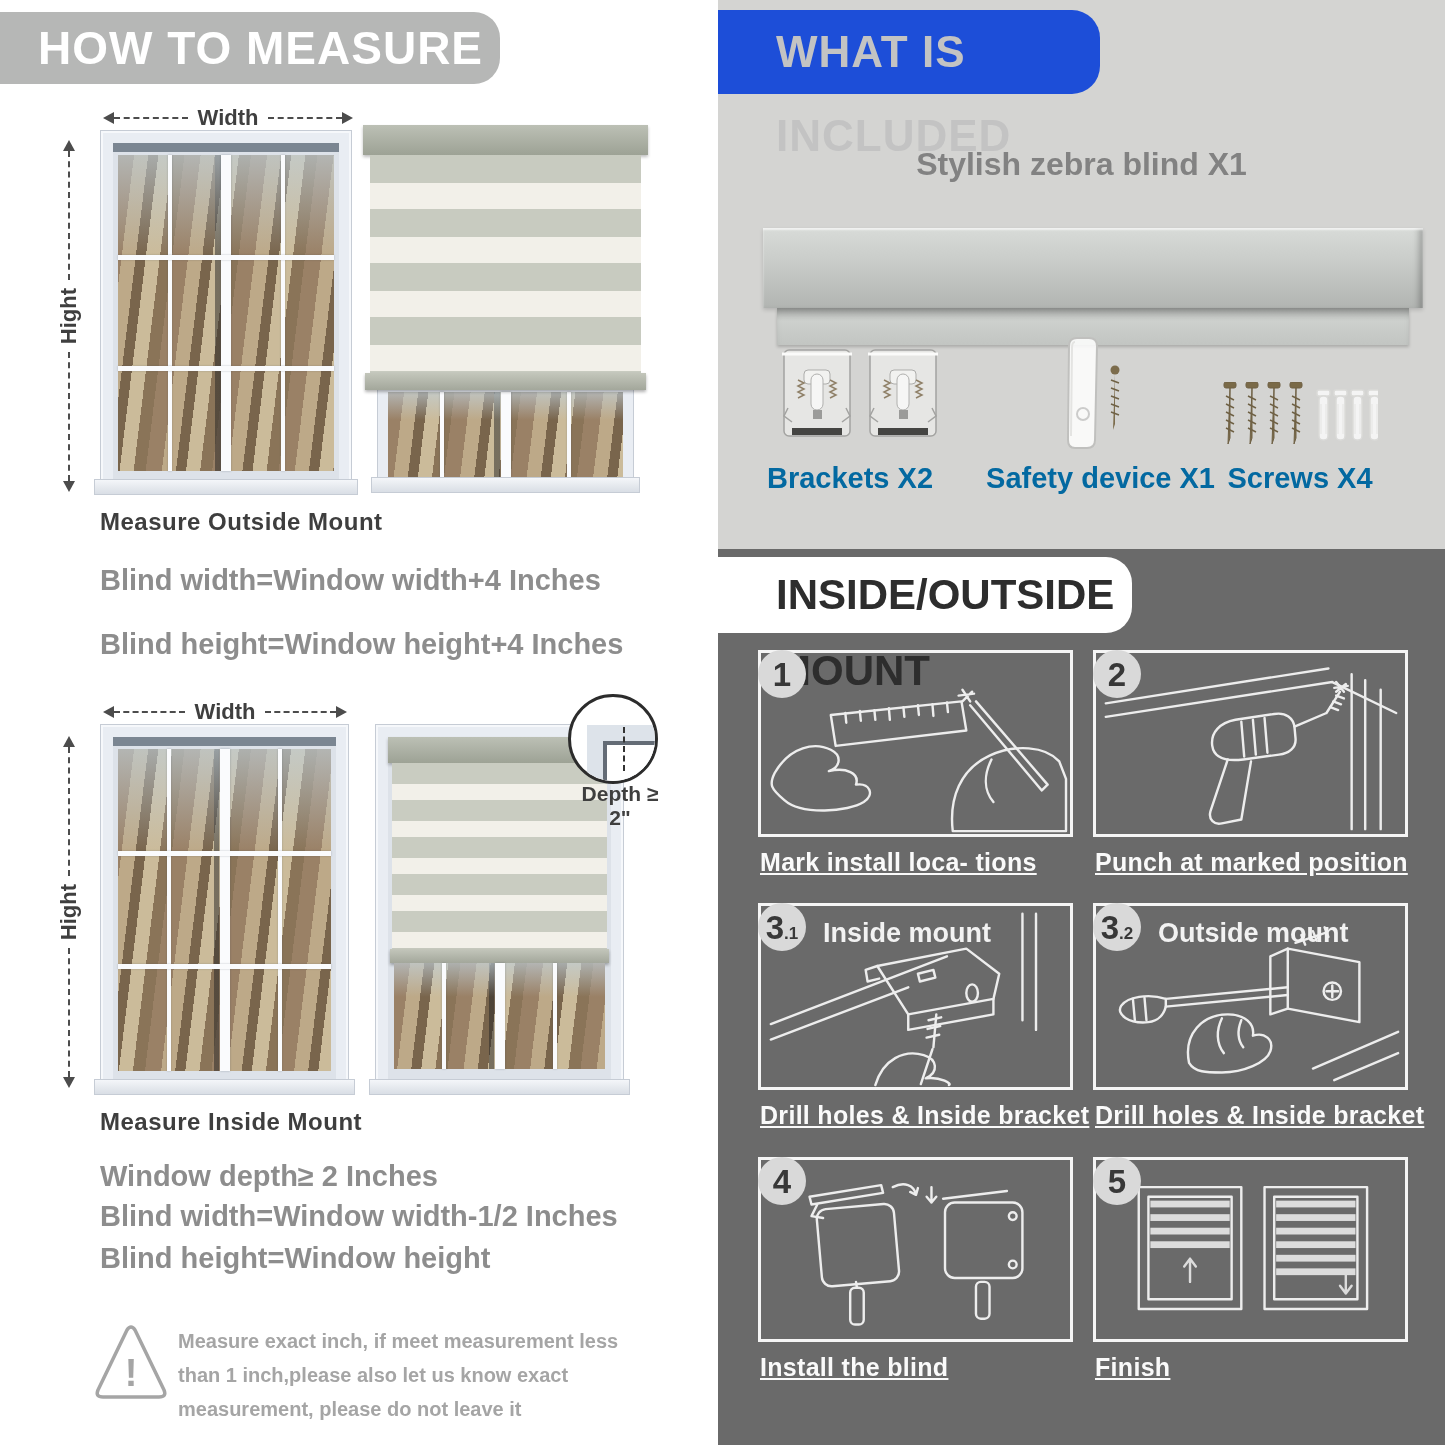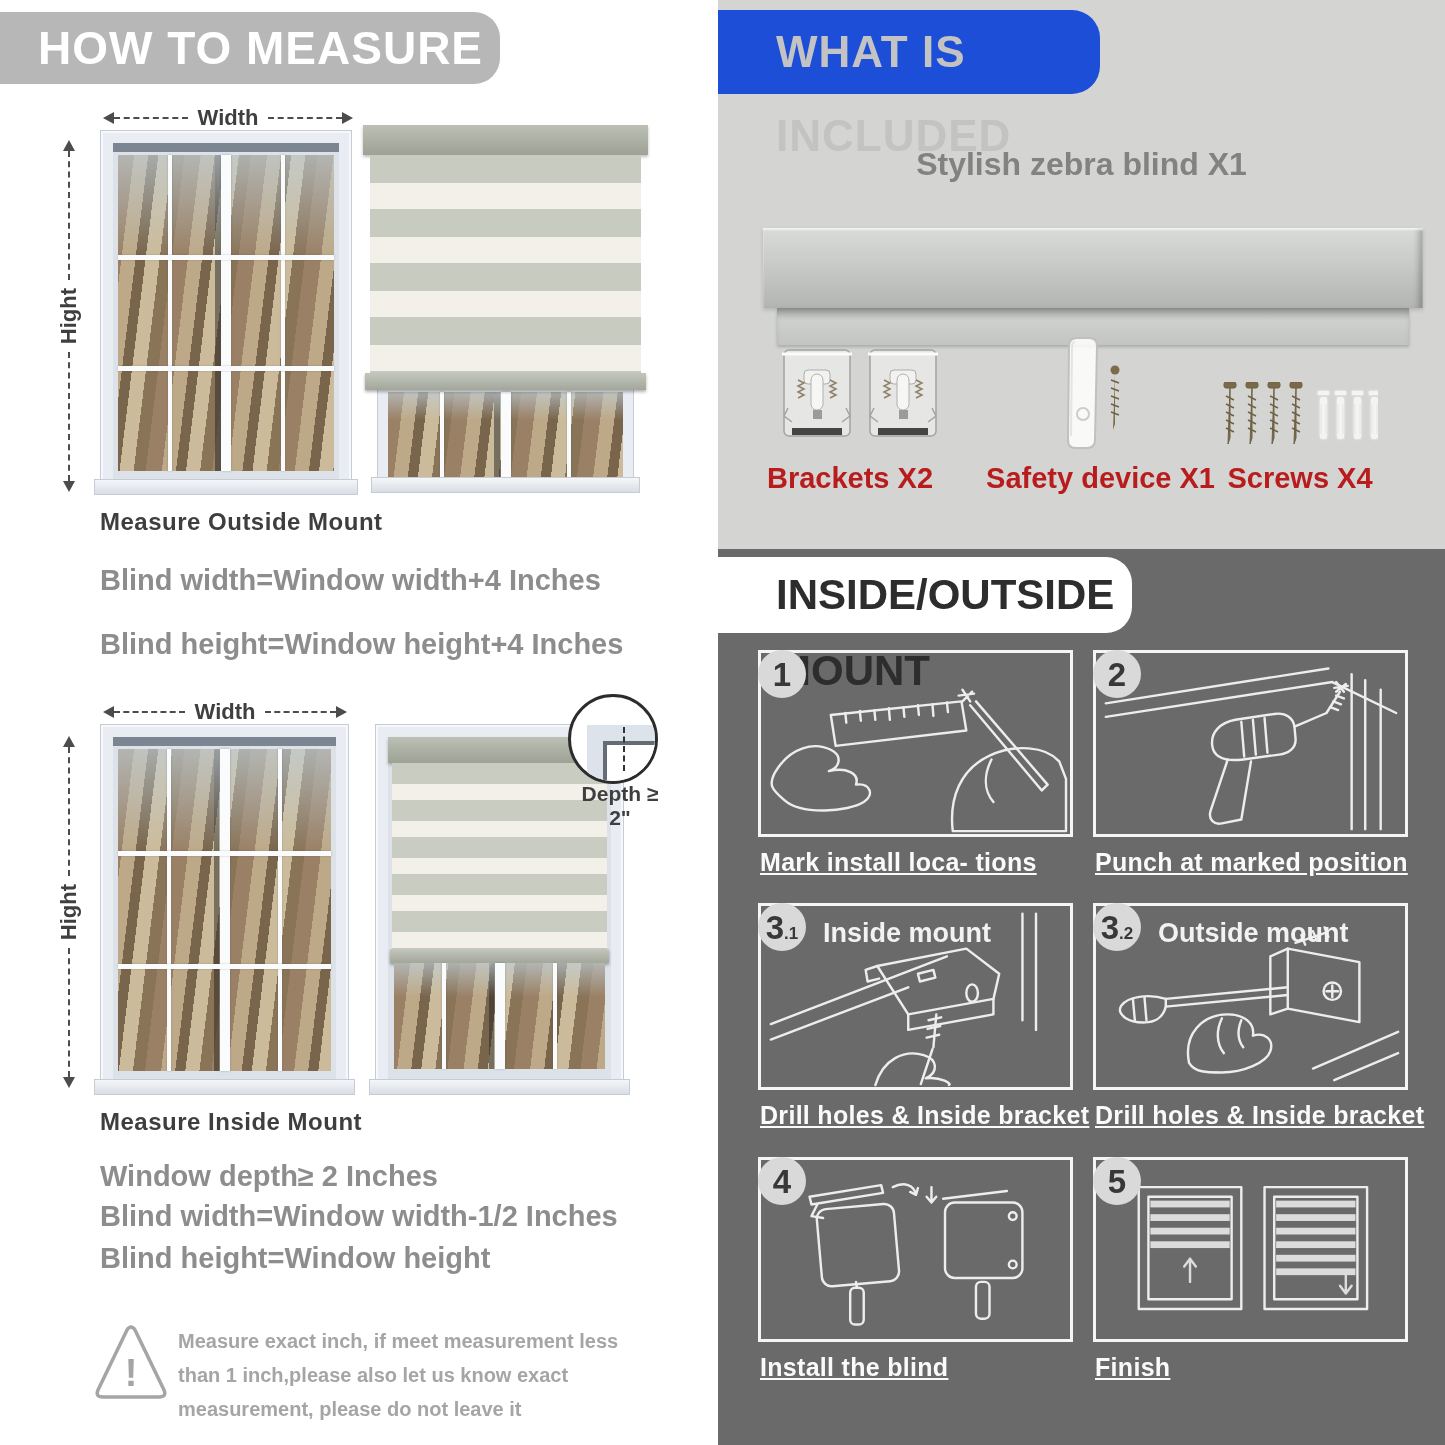--- a/index.html
+++ b/index.html
@@ -69,21 +69,21 @@
     border-radius:0 26px 26px 0;color:#2d2d2d;font-size:42px;font-weight:bold;
     line-height:76px;padding-left:58px;box-sizing:border-box;}
   .blind-label{left:718px;top:146px;width:727px;text-align:center;
     font-size:32px;font-weight:bold;color:#828282;}
   .rail-photo{left:763px;top:228px;width:660px;height:80px;
     background:linear-gradient(180deg,#d8dbd8 0%,#c6c9c6 50%,#b2b5b2 100%);
     box-shadow:inset 0 2px 2px rgba(255,255,255,.7), inset -8px 0 6px -4px rgba(0,0,0,.25), 0 2px 4px rgba(0,0,0,.15);}
   .rail-lip{left:777px;top:308px;width:632px;height:37px;
     background:linear-gradient(180deg,#b9bcb9 0%,#cdd0cd 35%,#c2c5c2 100%);
     box-shadow:inset 0 8px 8px -5px rgba(0,0,0,.35), 0 2px 3px rgba(0,0,0,.2);}
-  .item-label{font-size:29px;font-weight:bold;color:#b91c1c;text-align:center;}
+  .item-label{font-size:29px;font-weight:bold;color:#0369a1;text-align:center;}
 
   
   .step{position:absolute;width:315px;height:187px;border:3px solid #f5f5f5;box-sizing:border-box;}
   .badge{position:absolute;left:-3px;top:-3px;width:48px;height:48px;border-radius:50%;
     background:#d9d9d9;display:flex;align-items:center;justify-content:center;
     font-weight:bold;color:#383838;}
   .badge .num{font-size:33px;line-height:1;}
   .badge .sub{font-size:17px;line-height:1;margin-top:12px;}
   .step-title{position:absolute;left:62px;top:12px;font-size:27px;font-weight:bold;color:#f2f2f2;}
   .caption{position:absolute;font-size:25px;font-weight:bold;color:#fafafa;letter-spacing:.3px;text-decoration:underline;}

